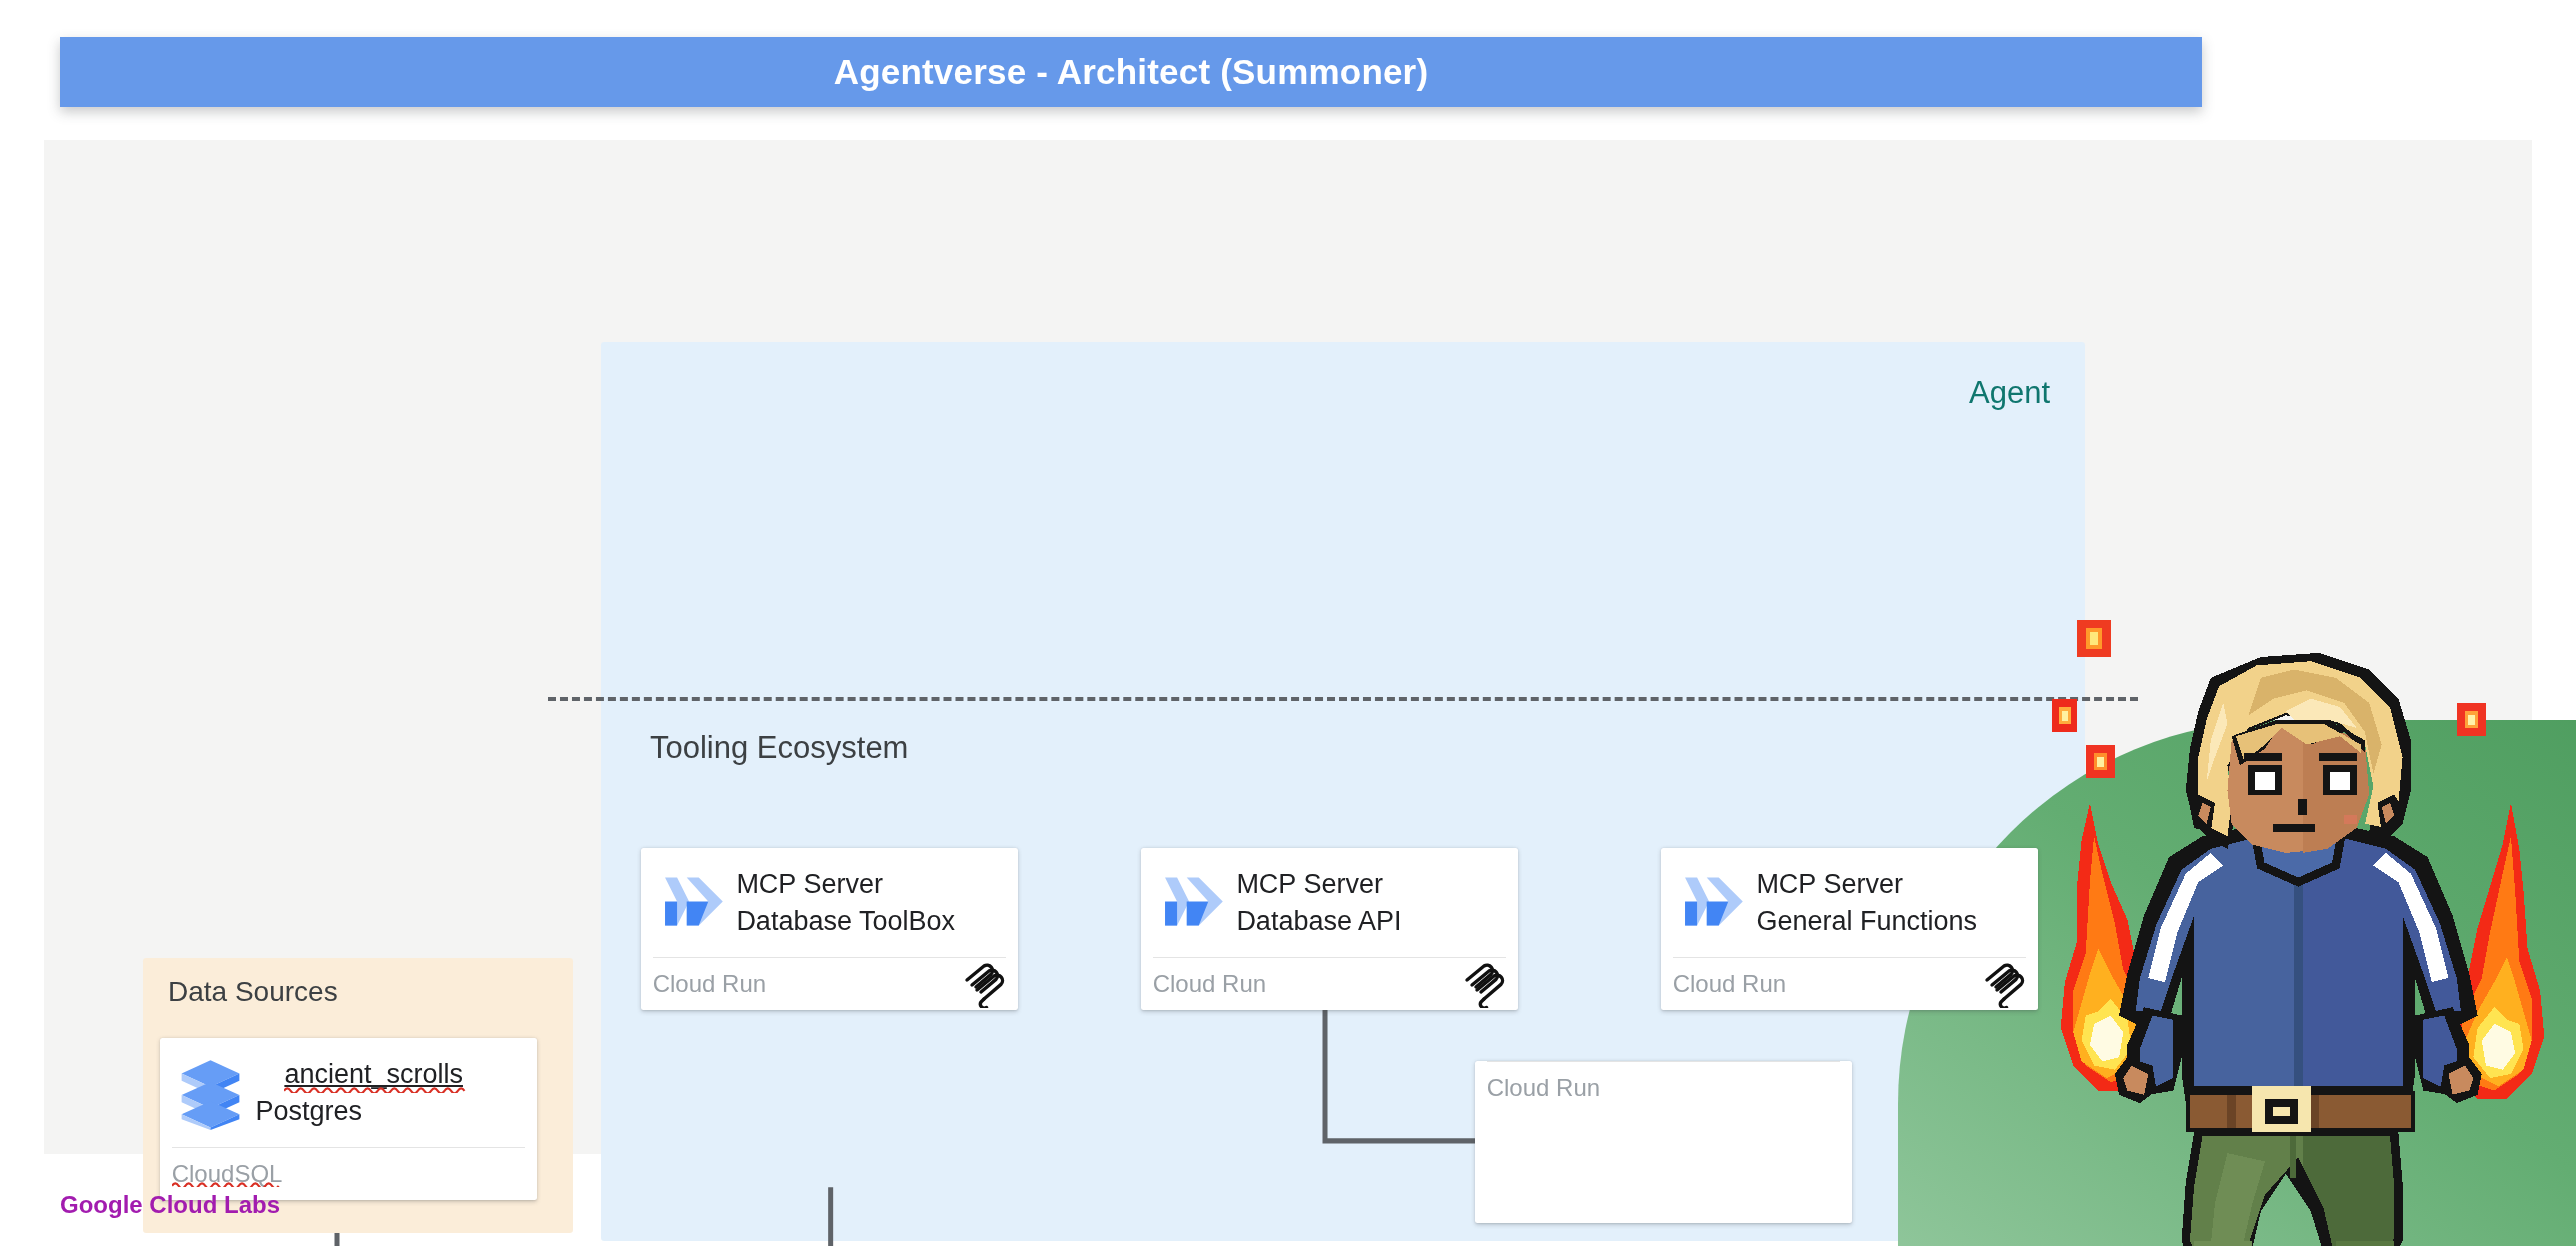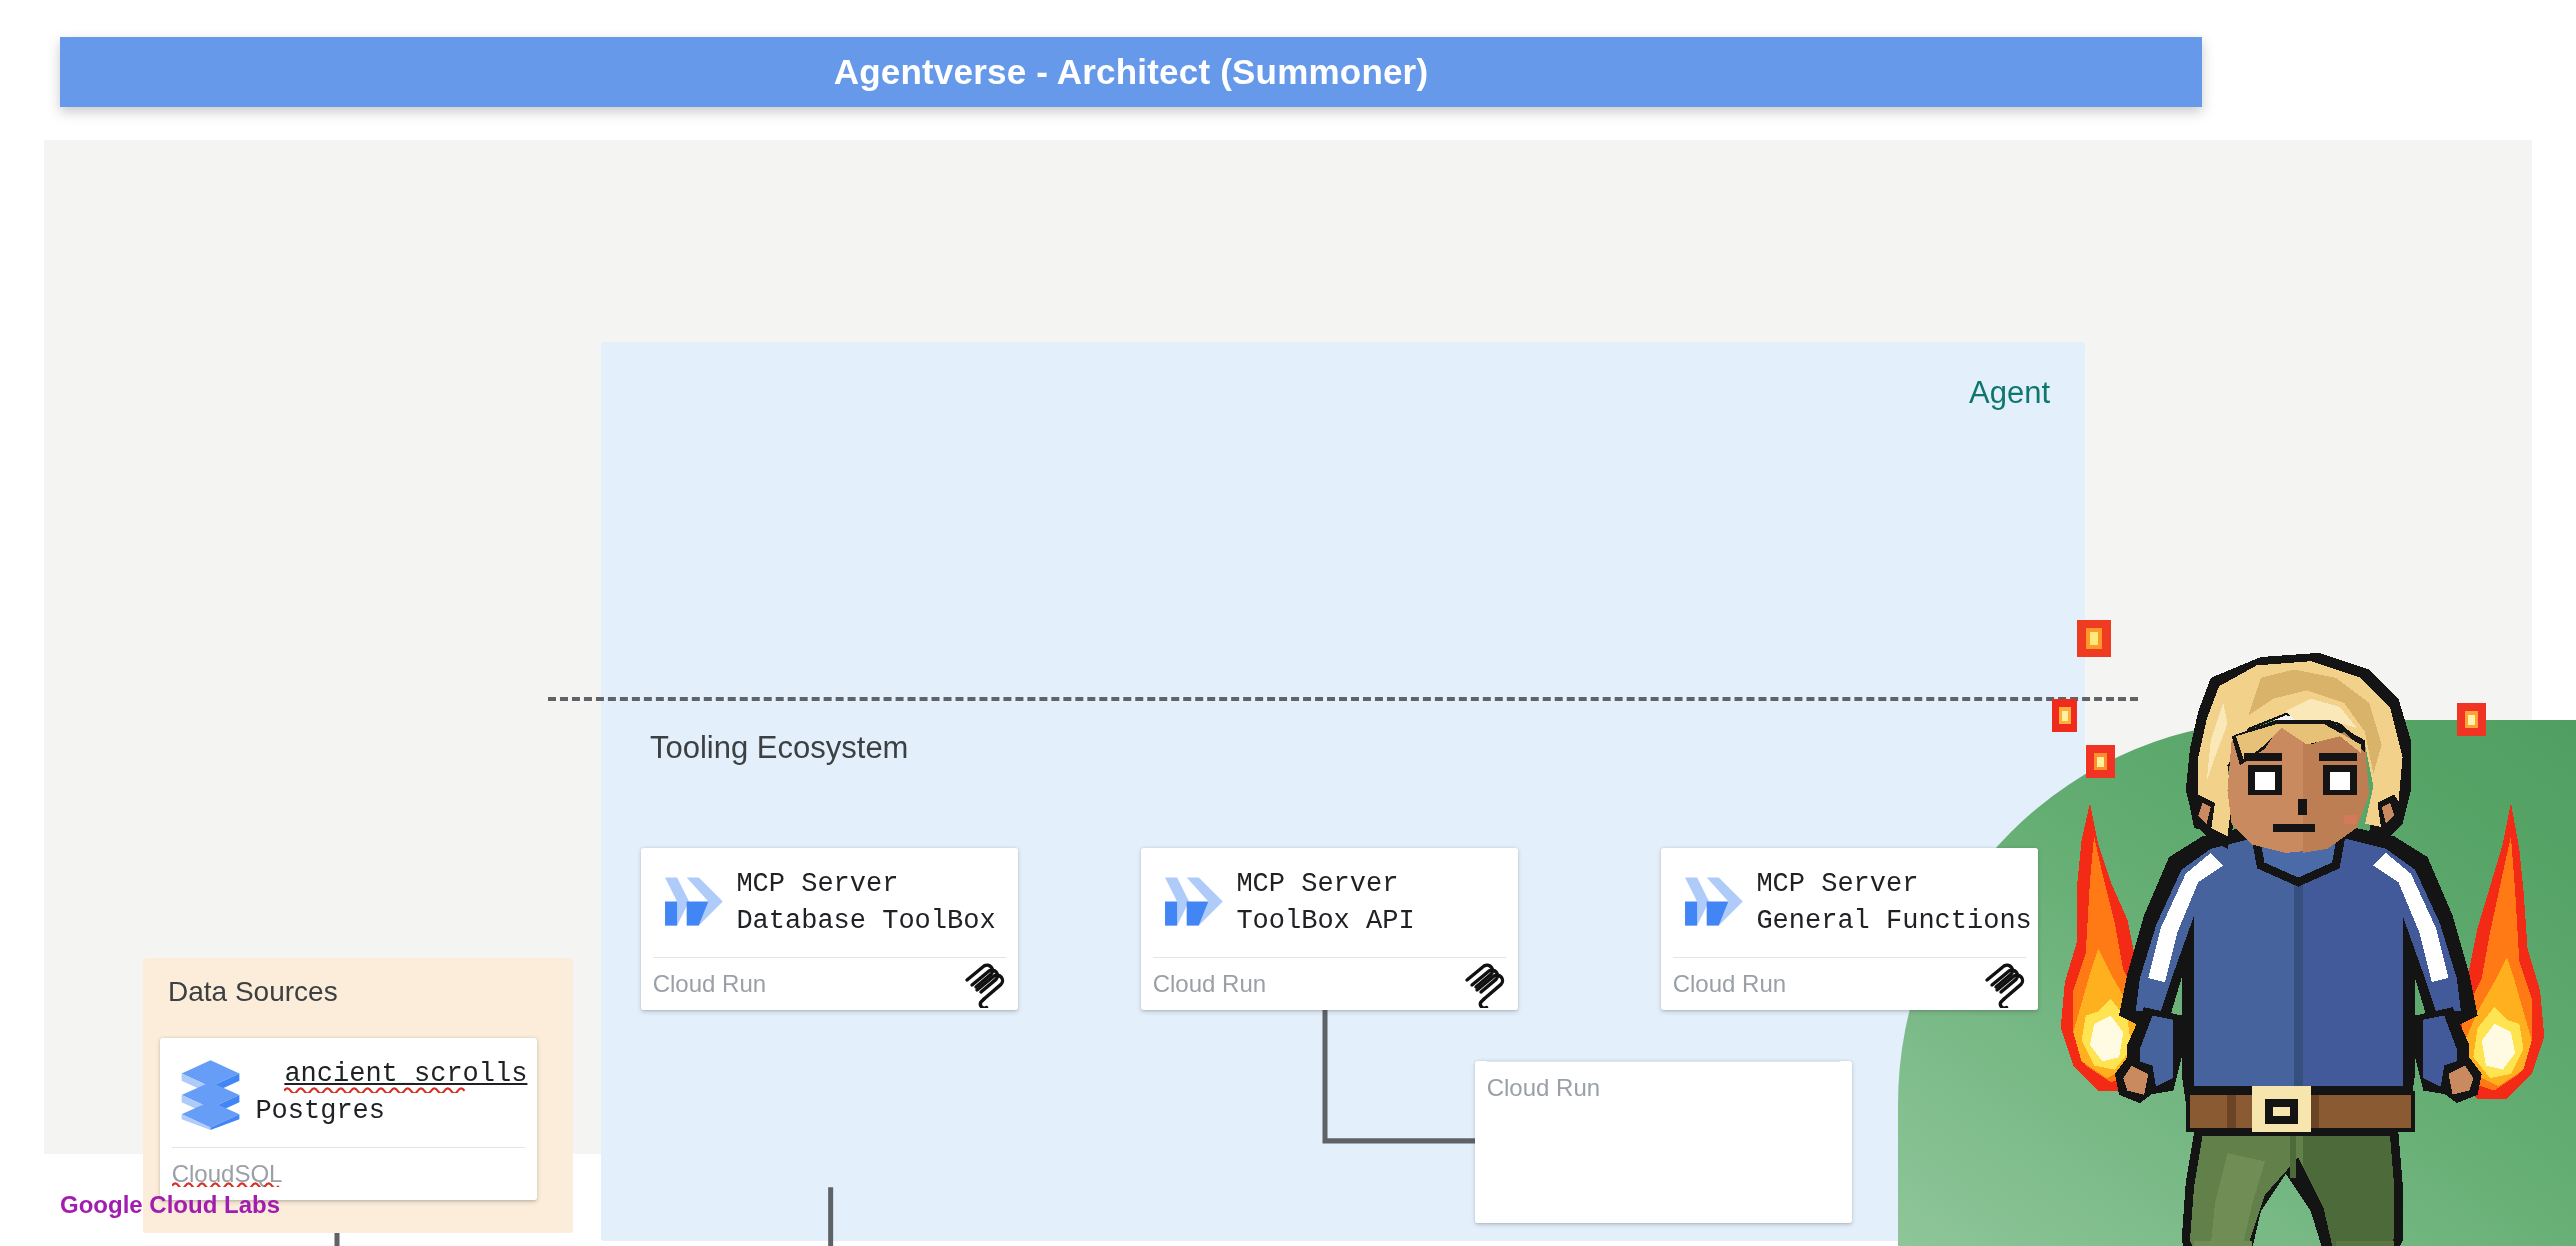--- a/index.html
+++ b/index.html
@@ -146,21 +146,20 @@
   .card-icon {
     flex: 0 0 auto;
     width: 77px;
     height: 77px;
     margin-right: 6.7px;
   }
   .card-icon svg { display: block; width: 100%; height: 100%; }
   .card-titles {
     flex: 1 1 auto;
     padding-top: 3.3px;
-    font-family: Liberation Mono, monospace;
   }
   .card-title-line {
     font-size: 27px;
     line-height: 37px;
     color: #202124;
     white-space: nowrap;
   }
   .card-title-line.spellcheck {
     text-decoration: underline;
     text-decoration-color: #202124;
@@ -349,21 +348,21 @@
         <div class="card-icon">
           <svg viewBox="0 0 64 64">
             <polygon points="10,12 20,12 30,32 20,52 10,52 20,32" fill="#aecbfa"></polygon>
             <polygon points="10,32 20,32 20,52 10,52" fill="#4285f4"></polygon>
             <polygon points="28,12 38,12 58,32 38,52 28,52 46,32" fill="#aecbfa"></polygon>
             <polygon points="28,32 46,32 38,52 28,52" fill="#4285f4"></polygon>
           </svg>
         </div>
         <div class="card-titles">
           <div class="card-title-line">MCP Server</div>
-          <div class="card-title-line">ToolBox API</div>
+          <div class="card-title-line">Database API</div>
         </div>
       </div>
       <div class="card-footer">
         <span class="platform">Cloud Run</span>
         <span class="clip-icon">
           <svg viewBox="0 0 48 48">
             <g stroke="#111111" stroke-width="3.4" fill="none" stroke-linecap="round" stroke-linejoin="round">
               <path d="M10 20 L27 6 a5.5 5.5 0 0 1 7 8.4 L19 27"></path>
               <path d="M15 25 L32 11 a5.5 5.5 0 0 1 7 8.4 L24 32"></path>
               <path d="M20 30 L37 16 a5.5 5.5 0 0 1 7 8.4 L27 39"></path>

